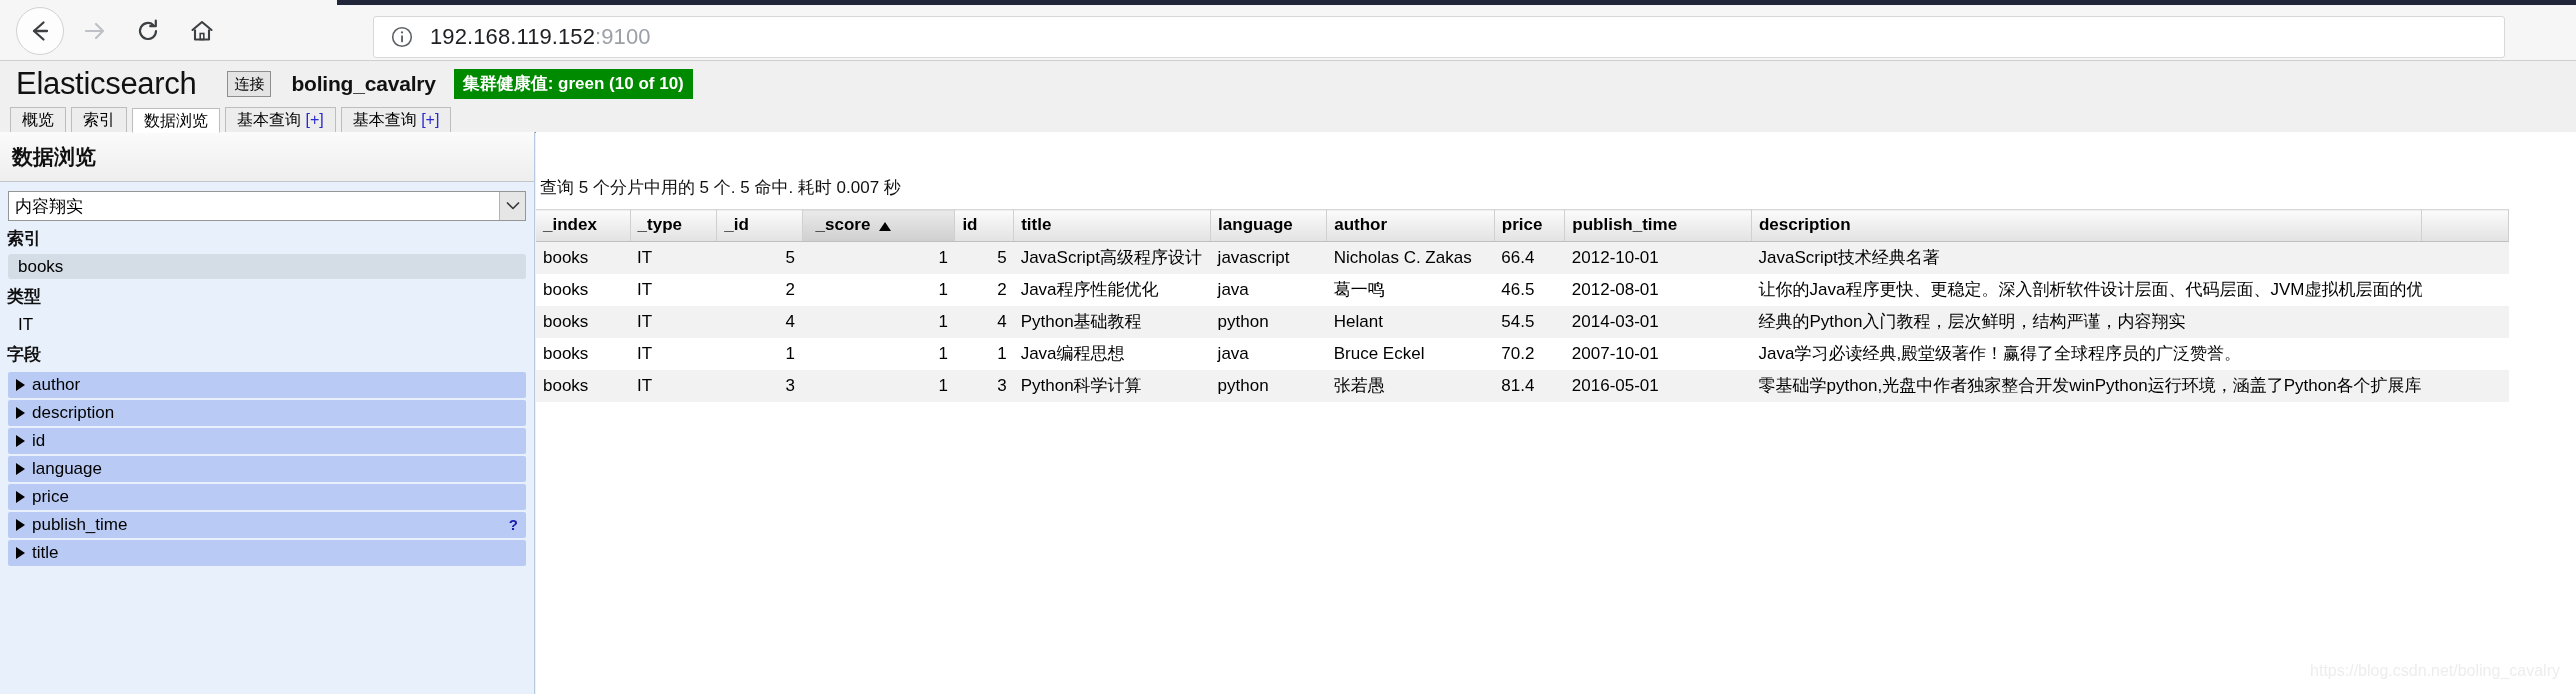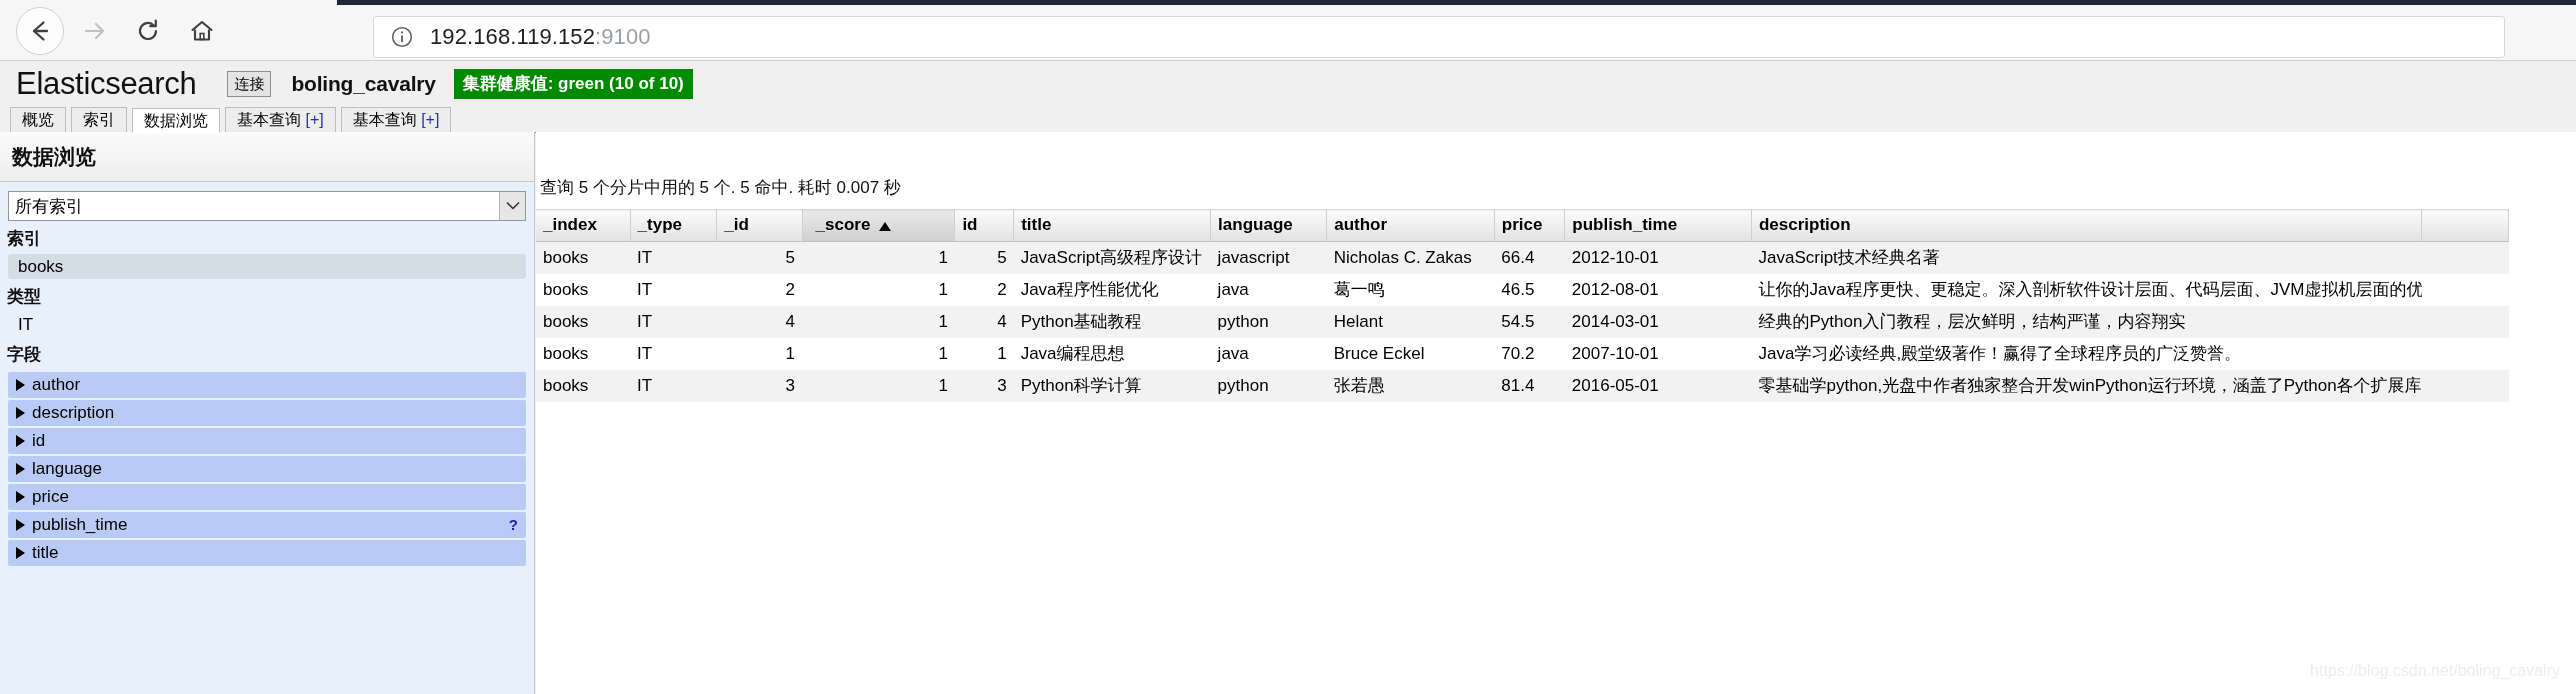--- a/index.html
+++ b/index.html
@@ -370,21 +370,21 @@
     <div class="es-tab"><span>索引</span></div>
     <div class="es-tab active"><span>数据浏览</span></div>
     <div class="es-tab"><span>基本查询 </span><span class="plus">[+]</span></div>
     <div class="es-tab"><span>基本查询 </span><span class="plus">[+]</span></div>
   </div>
 
   <div id="sidebar">
     <div id="sidebar-title">数据浏览</div>
 
     <div id="index-select-wrap">
-      <span id="index-select-value">所有索引</span>
+      <span id="index-select-value">内容翔实</span>
       <span id="index-select-arrow">
         <svg width="14" height="10" viewBox="0 0 14 10">
           <path d="M1.5 2 L7 7.5 L12.5 2" fill="none" stroke="#3a3a3a" stroke-width="1.7" stroke-linecap="round" stroke-linejoin="round"></path>
         </svg>
       </span>
     </div>
 
     <div class="sb-heading">索引</div>
     <div class="sb-row selected">books</div>
 

